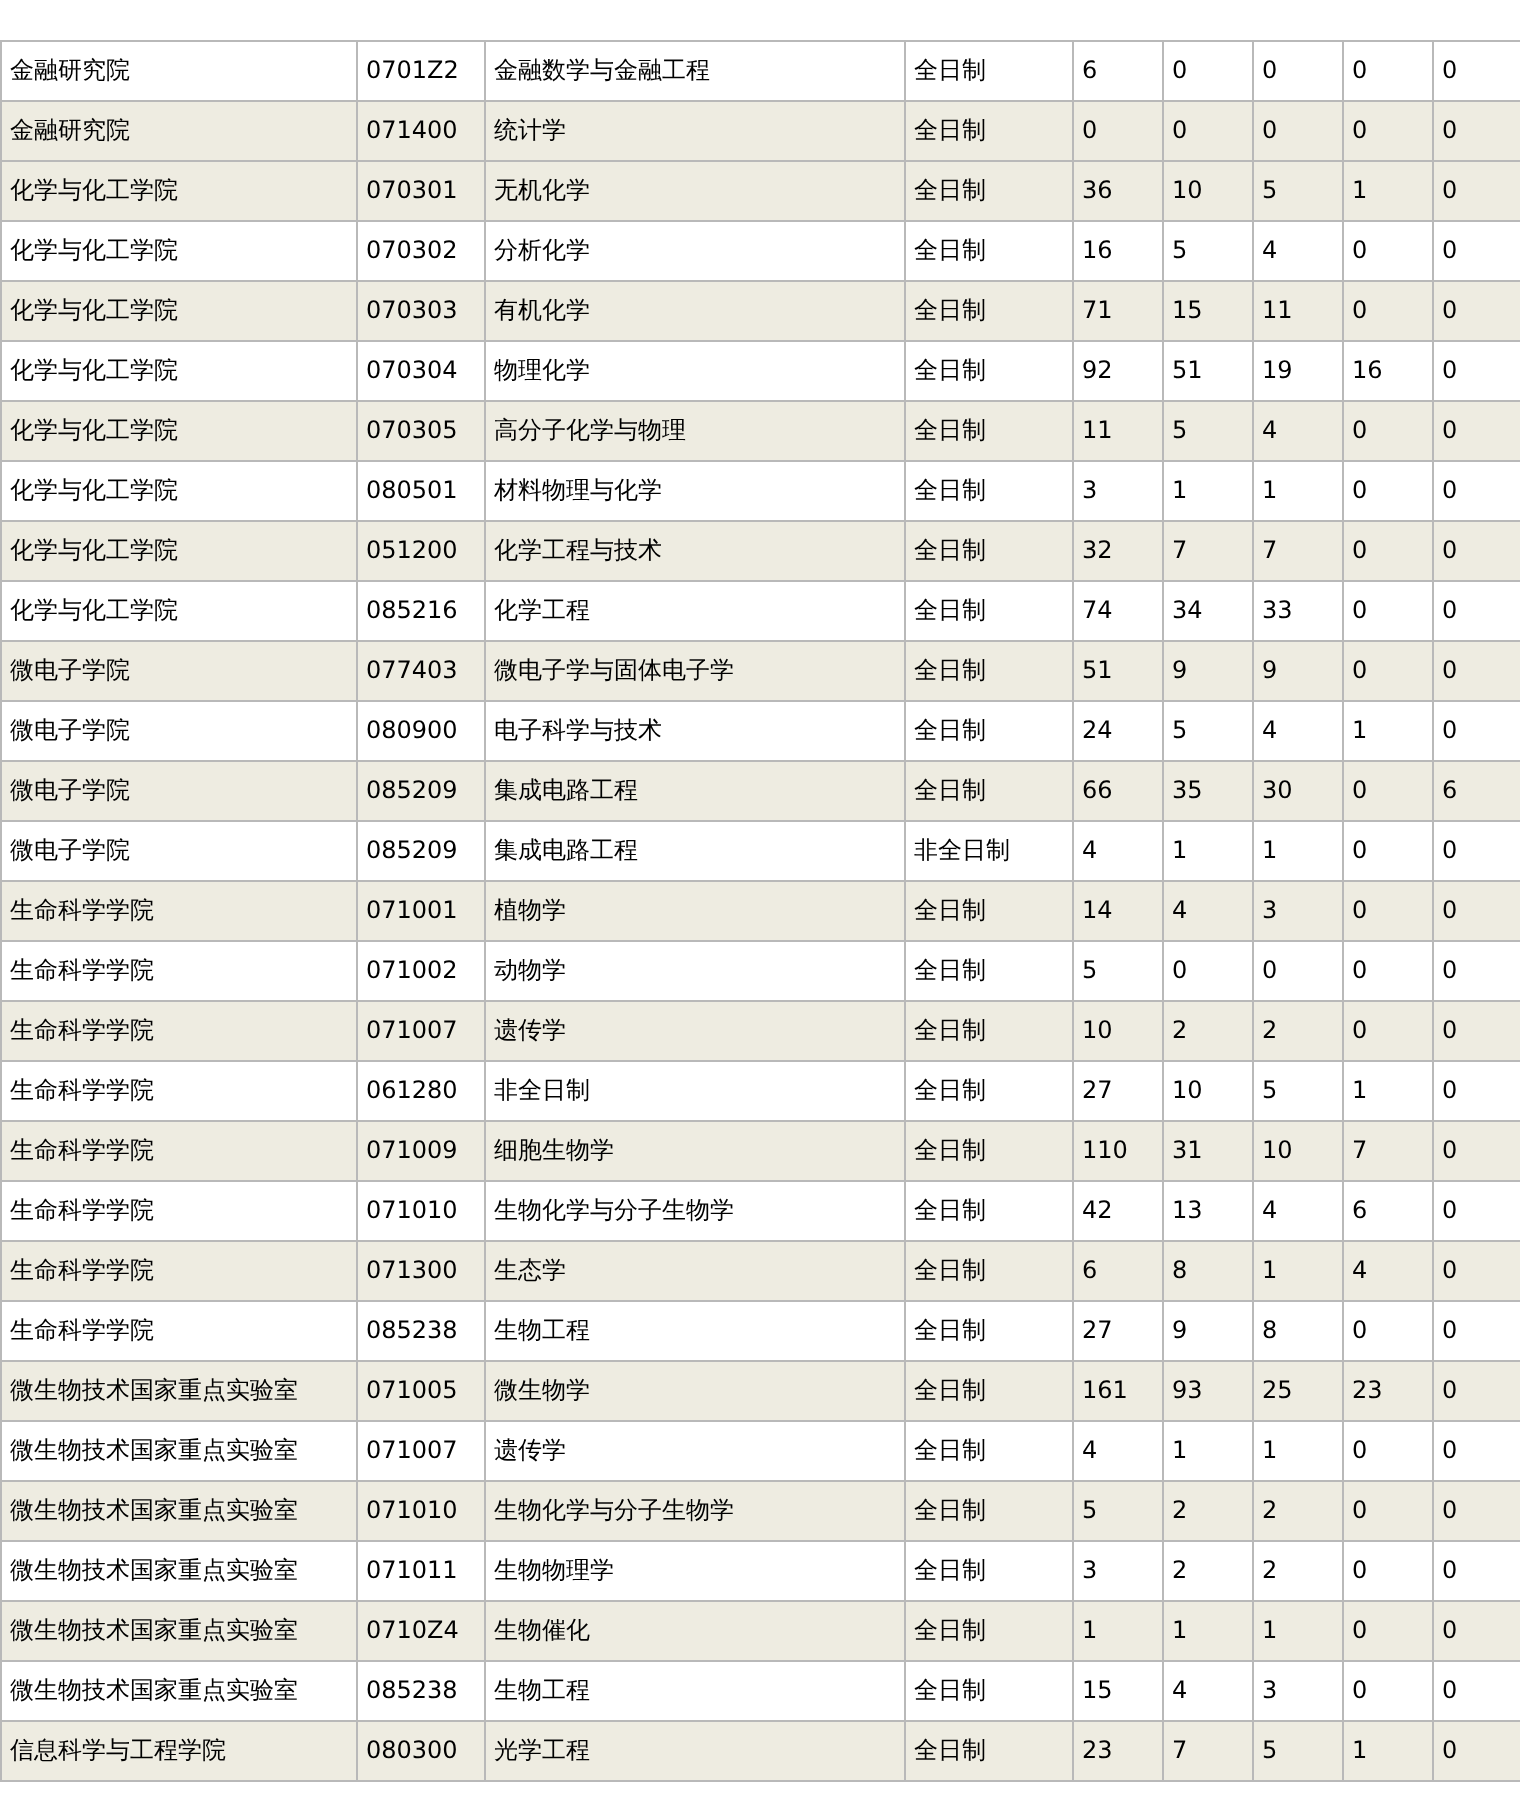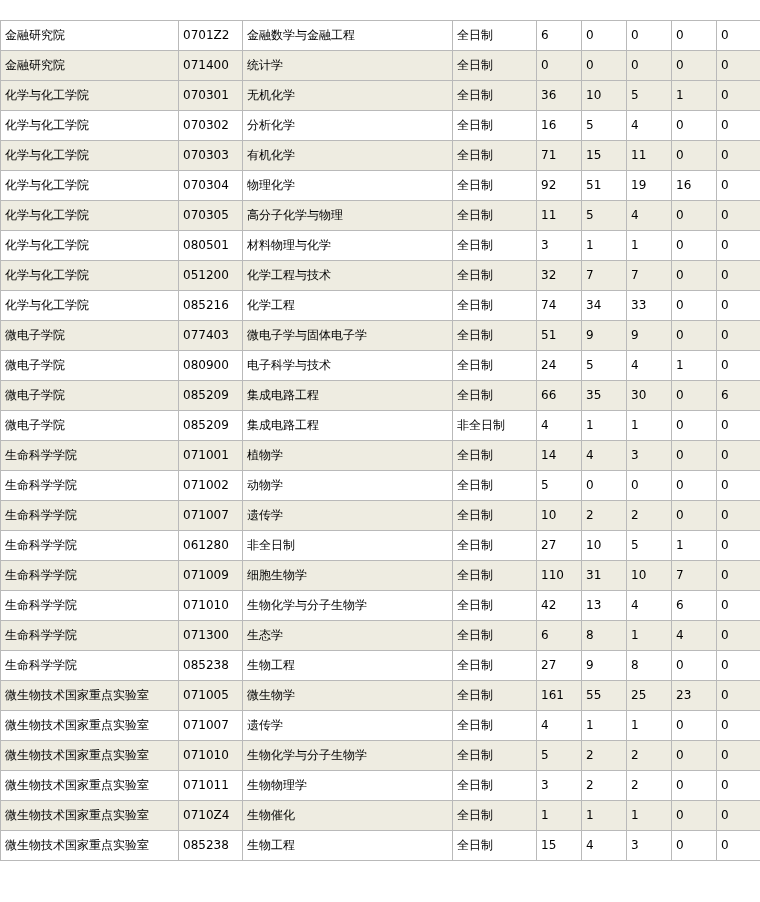--- a/index.html
+++ b/index.html
@@ -303,21 +303,21 @@
         <td>8</td>
         <td>0</td>
         <td>0</td>
       </tr>
       <tr class="row-odd">
         <td>微生物技术国家重点实验室</td>
         <td>071005</td>
         <td>微生物学</td>
         <td>全日制</td>
         <td>161</td>
-        <td>55</td>
+        <td>93</td>
         <td>25</td>
         <td>23</td>
         <td>0</td>
       </tr>
       <tr class="row-even">
         <td>微生物技术国家重点实验室</td>
         <td>071007</td>
         <td>遗传学</td>
         <td>全日制</td>
         <td>4</td>
@@ -361,16 +361,27 @@
       </tr>
       <tr class="row-even">
         <td>微生物技术国家重点实验室</td>
         <td>085238</td>
         <td>生物工程</td>
         <td>全日制</td>
         <td>15</td>
         <td>4</td>
         <td>3</td>
         <td>0</td>
+        <td>0</td>
+      </tr>
+      <tr class="row-odd">
+        <td>信息科学与工程学院</td>
+        <td>080300</td>
+        <td>光学工程</td>
+        <td>全日制</td>
+        <td>23</td>
+        <td>7</td>
+        <td>5</td>
+        <td>1</td>
         <td>0</td>
       </tr>
     </tbody>
 </table>
 
 </body></html>

